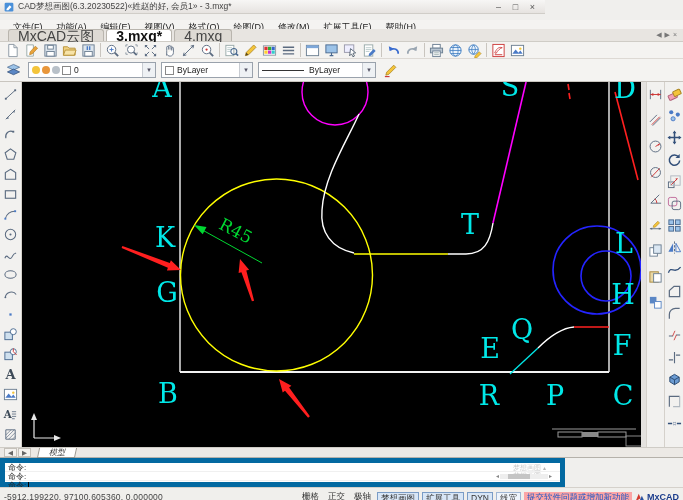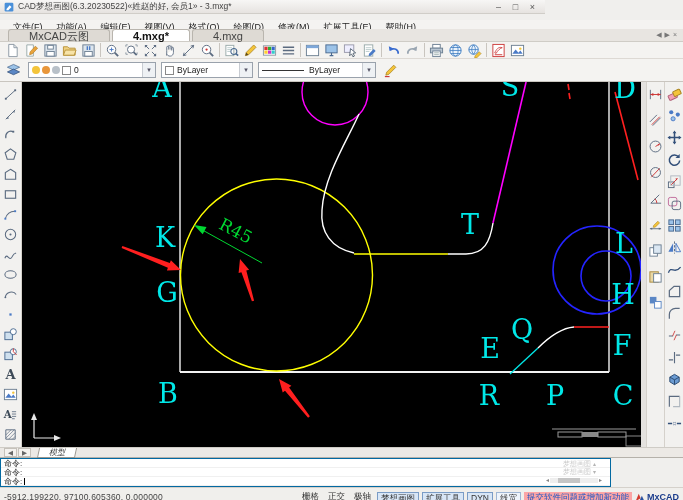--- a/index.html
+++ b/index.html
@@ -15,21 +15,21 @@
     font-size:9px; color:#555; cursor:default; }
 
   
   #menubar { position:absolute; left:0; top:14px; width:683px; height:15px;
     background:#f4f3f1; border-bottom:1px solid #ddd9d4; display:flex; align-items:center; padding-left:6px;margin-top:6px; }
   .menu-item { padding:1px 7px; font-size:9px; color:#222; cursor:default; }
 
   
   #tabbar { position:absolute; left:0; top:29px; width:683px; height:13px;
     background:#e8e5e1; border-bottom:1px solid #cfccc6; display:flex; align-items:flex-end; padding-left:8px; }
-  .tab { font-size:11px; color:#444; padding:1px 20px; border:1px solid #b9b5ae; border-bottom:none;
+  .tab { font-size:14px; color:#444; padding:1px 9px; border:1px solid #b9b5ae; border-bottom:none;
     border-radius:3px 3px 0 0; background:#dedad4; margin-right:2px; height:12px; line-height:10px; }
   .tab.active { background:#fff; font-weight:bold; color:#111; }
   #tabnav { margin-left:auto; display:flex; gap:3px; padding:0 6px 2px 0; }
   #tabnav span { font-size:7px; color:#777; }
 
   
   #toolbar1 { position:absolute; left:0; top:42px; width:683px; height:17px;
     background:#f4f3f1; border-bottom:1px solid #ddd9d4; display:flex; align-items:center; padding-left:3px; }
   #toolbar2 { position:absolute; left:0; top:59px; width:683px; height:23px;
     background:#f4f3f1; border-bottom:1px solid #c9c5bf; display:flex; align-items:center; padding-left:4px; gap:5px; }
@@ -62,22 +62,22 @@
 
   
   #modelbar { position:absolute; left:0; top:447px; width:683px; height:11px; background:#ece9e5;
     border-top:1px solid #cfccc6; border-bottom:1px solid #b5b1aa; display:flex; align-items:center; padding-left:4px; }
   #modelbar .nav { font-size:6.5px; color:#666; padding:0 3px; border:1px solid #c5c1ba; background:#f4f2ef; margin-right:1px; height:9px; line-height:8px; }
   .modeltab { font-size:8px; font-style:italic; background:#fff; border:1px solid #9a968e; border-top:none;
     padding:0 10px; height:10px; line-height:9px; margin-left:6px; transform:skewX(-12deg); }
   .modeltab span { display:inline-block; transform:skewX(12deg); }
 
   
-  #command { position:absolute; left:0; top:458px; width:611px; height:29px; background:#fff;
-    border:1px solid #0369a1; }
+  #command { position:absolute; left:0; top:458px; width:565px; height:29px; background:#fff;
+    border:5px solid #0369a1; }
   .cmdline { height:9px; line-height:9px; font-size:8px; color:#222; padding-left:3px; border-bottom:1px solid #f0f0f0; }
   .cursor { display:inline-block; width:1px; height:7px; background:#000; margin-left:2px; vertical-align:middle; }
   #watermark { position:absolute; right:14px; top:1px; text-align:right; color:#c9c9c9; font-size:7px; line-height:8px; }
   #watermark .sp { color:#b5b5b5; font-size:6px; }
   #cmdscroll { position:absolute; right:8px; bottom:2px; width:56px; height:7px; display:flex; align-items:center; }
   #cmdscroll .a { font-size:6px; color:#888; line-height:7px; }
   #cmdscroll .track { flex:1; height:5px; background:#eee; margin:0 1px; position:relative; }
   #cmdscroll .thumb { position:absolute; left:8px; top:0; width:22px; height:5px; background:#c5c5c5; }
 
   
@@ -113,21 +113,21 @@
     <span class="menu-item">格式(O)</span>
     <span class="menu-item">绘图(D)</span>
     <span class="menu-item">修改(M)</span>
     <span class="menu-item">扩展工具(E)</span>
     <span class="menu-item">帮助(H)</span>
   </div>
 
 <div id="tabbar">
   <div id="tabs-host" style="display:flex;align-items:flex-end;">
       <div class="tab">MxCAD云图</div>
-      <div class="tab active">4.mxg*</div>
+      <div class="tab active">3.mxg*</div>
       <div class="tab">4.mxg</div>
     </div>
   <div id="tabnav">
       <span>◀</span>
       <span>▶</span>
       <span>×</span>
     </div>
 </div>
 
 <div id="toolbar1">

